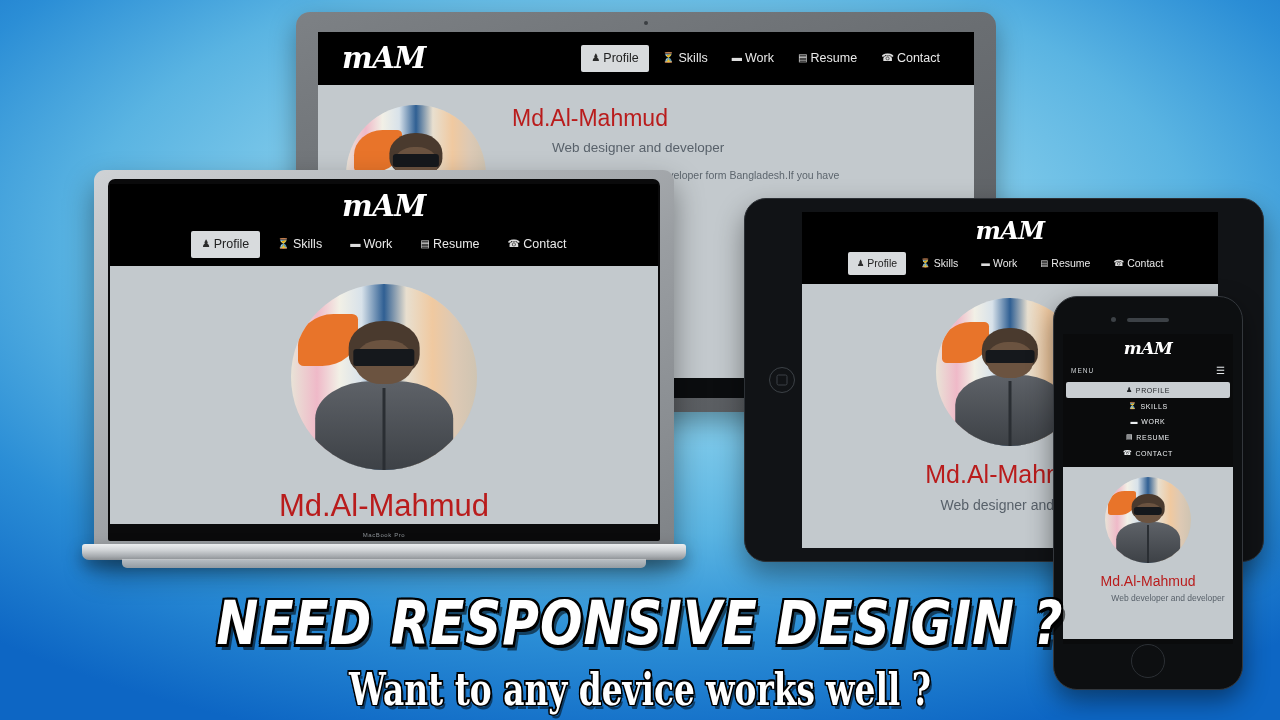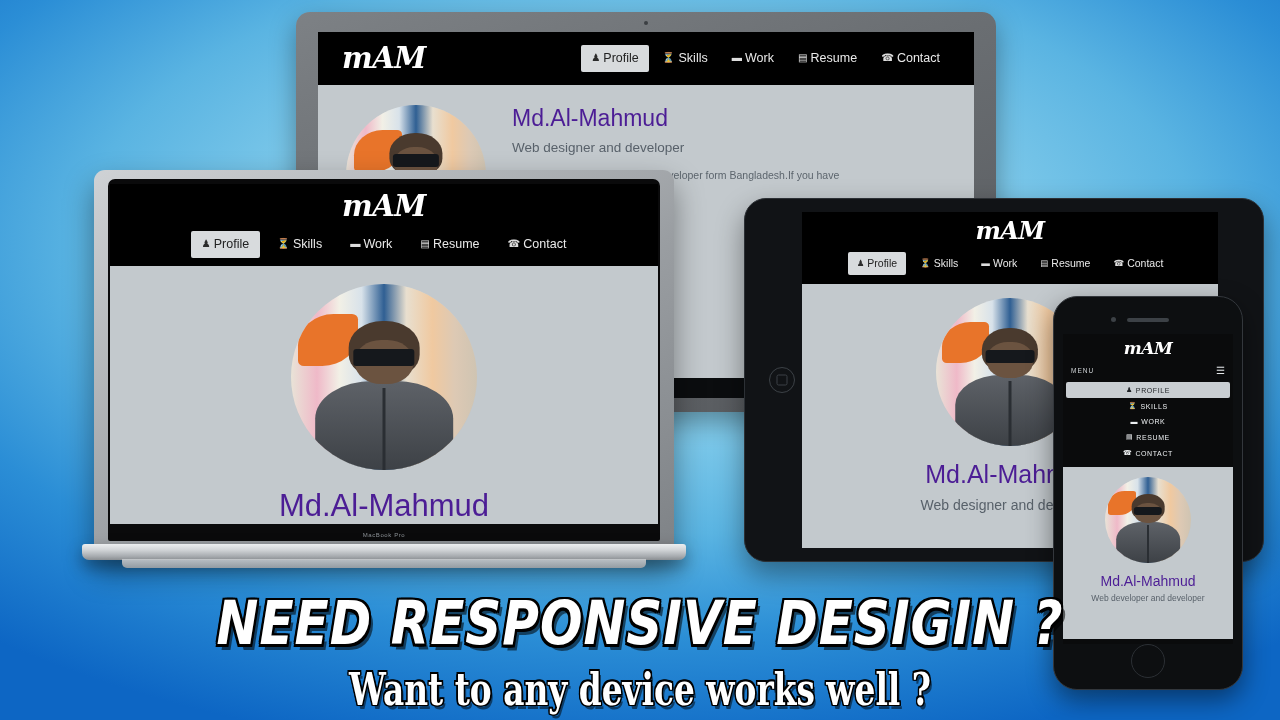--- a/index.html
+++ b/index.html
@@ -46,22 +46,22 @@
   .av-leaf { position:absolute; background:#e8742a; border-radius:60% 10% 60% 10%; }
   .av-body { position:absolute; left:50%; transform:translateX(-50%);
     background:linear-gradient(#5e6268,#3d4146); border-radius:42% 42% 10% 10%; }
   .av-head { position:absolute; left:50%; transform:translateX(-50%);
     background:#4a3a2e; border-radius:48% 48% 40% 40%; }
   .av-face { position:absolute; left:50%; transform:translateX(-50%); background:#6b5340; border-radius:45%; }
   .av-glass { position:absolute; left:50%; transform:translateX(-50%);
     background:#15181c; border-radius:3px; }
   .av-zip { position:absolute; left:50%; transform:translateX(-50%); background:#2a2e33; }
 
-  .hname { color:#4c1d95; font-weight:400; }
-  .hsub  { color:#58616a; font-weight:400; }
+  .hname { color:#b91c1c; font-weight:400; }
+  .hsub  { color:#58616a; font-weight:400;margin-left:40px; }
   .hbody { color:#5c656d; }
 
   .btn-pill { background:#f4f5f6; border-radius:999px; color:#33393f;
      display:inline-flex; align-items:center; justify-content:center; gap:5px; }
   .soc { color:#a9b0b5; font-family:"DejaVu Sans", sans-serif; }
 
   
   #desktop { position:absolute; left:296px; top:12px; width:700px; height:400px; }
   #desktop .bezel {
     position:absolute; inset:0; border-radius:14px 14px 4px 4px;

